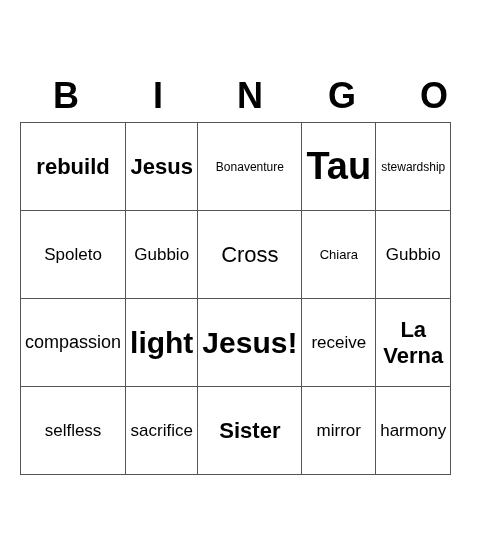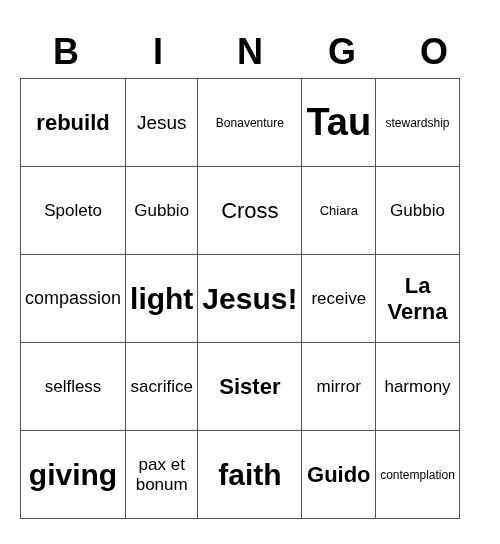--- a/index.html
+++ b/index.html
@@ -60,21 +60,21 @@
       <div class="header-cell">O</div>
     </div>
   <table>
     <thead>
       <tr>
       </tr>
     </thead>
     <tbody id="bingo-body">
     <tr>
           <td style="font-size: 22px; font-weight: bold;">rebuild</td>
-          <td style="font-size: 19px; font-weight: normal;">Jesus</td>
+          <td style="font-size: 22px; font-weight: bold;">Jesus</td>
           <td style="font-size: 12px; font-weight: normal;">Bonaventure</td>
           <td style="font-size: 38px; font-weight: bold;">Tau</td>
           <td style="font-size: 12px; font-weight: normal;">stewardship</td>
         </tr>
         <tr>
           <td style="font-size: 17px; font-weight: normal;">Spoleto</td>
           <td style="font-size: 17px; font-weight: normal;">Gubbio</td>
           <td style="font-size: 22px; font-weight: normal;">Cross</td>
           <td style="font-size: 13px; font-weight: normal;">Chiara</td>
           <td style="font-size: 17px; font-weight: normal;">Gubbio</td>
@@ -86,22 +86,15 @@
           <td style="font-size: 17px; font-weight: normal;">receive</td>
           <td style="font-size: 22px; font-weight: bold;">La<br>Verna</td>
         </tr>
         <tr>
           <td style="font-size: 17px; font-weight: normal;">selfless</td>
           <td style="font-size: 17px; font-weight: normal;">sacrifice</td>
           <td style="font-size: 22px; font-weight: bold;">Sister</td>
           <td style="font-size: 17px; font-weight: normal;">mirror</td>
           <td style="font-size: 17px; font-weight: normal;">harmony</td>
         </tr>
-        <tr>
-          <td style="font-size: 30px; font-weight: bold;">giving</td>
-          <td style="font-size: 17px; font-weight: normal;">pax et<br>bonum</td>
-          <td style="font-size: 30px; font-weight: bold;">faith</td>
-          <td style="font-size: 22px; font-weight: bold;">Guido</td>
-          <td style="font-size: 12px; font-weight: normal;">contemplation</td>
-        </tr>
       </tbody>
   </table>
 </div>
 
 </body></html>

